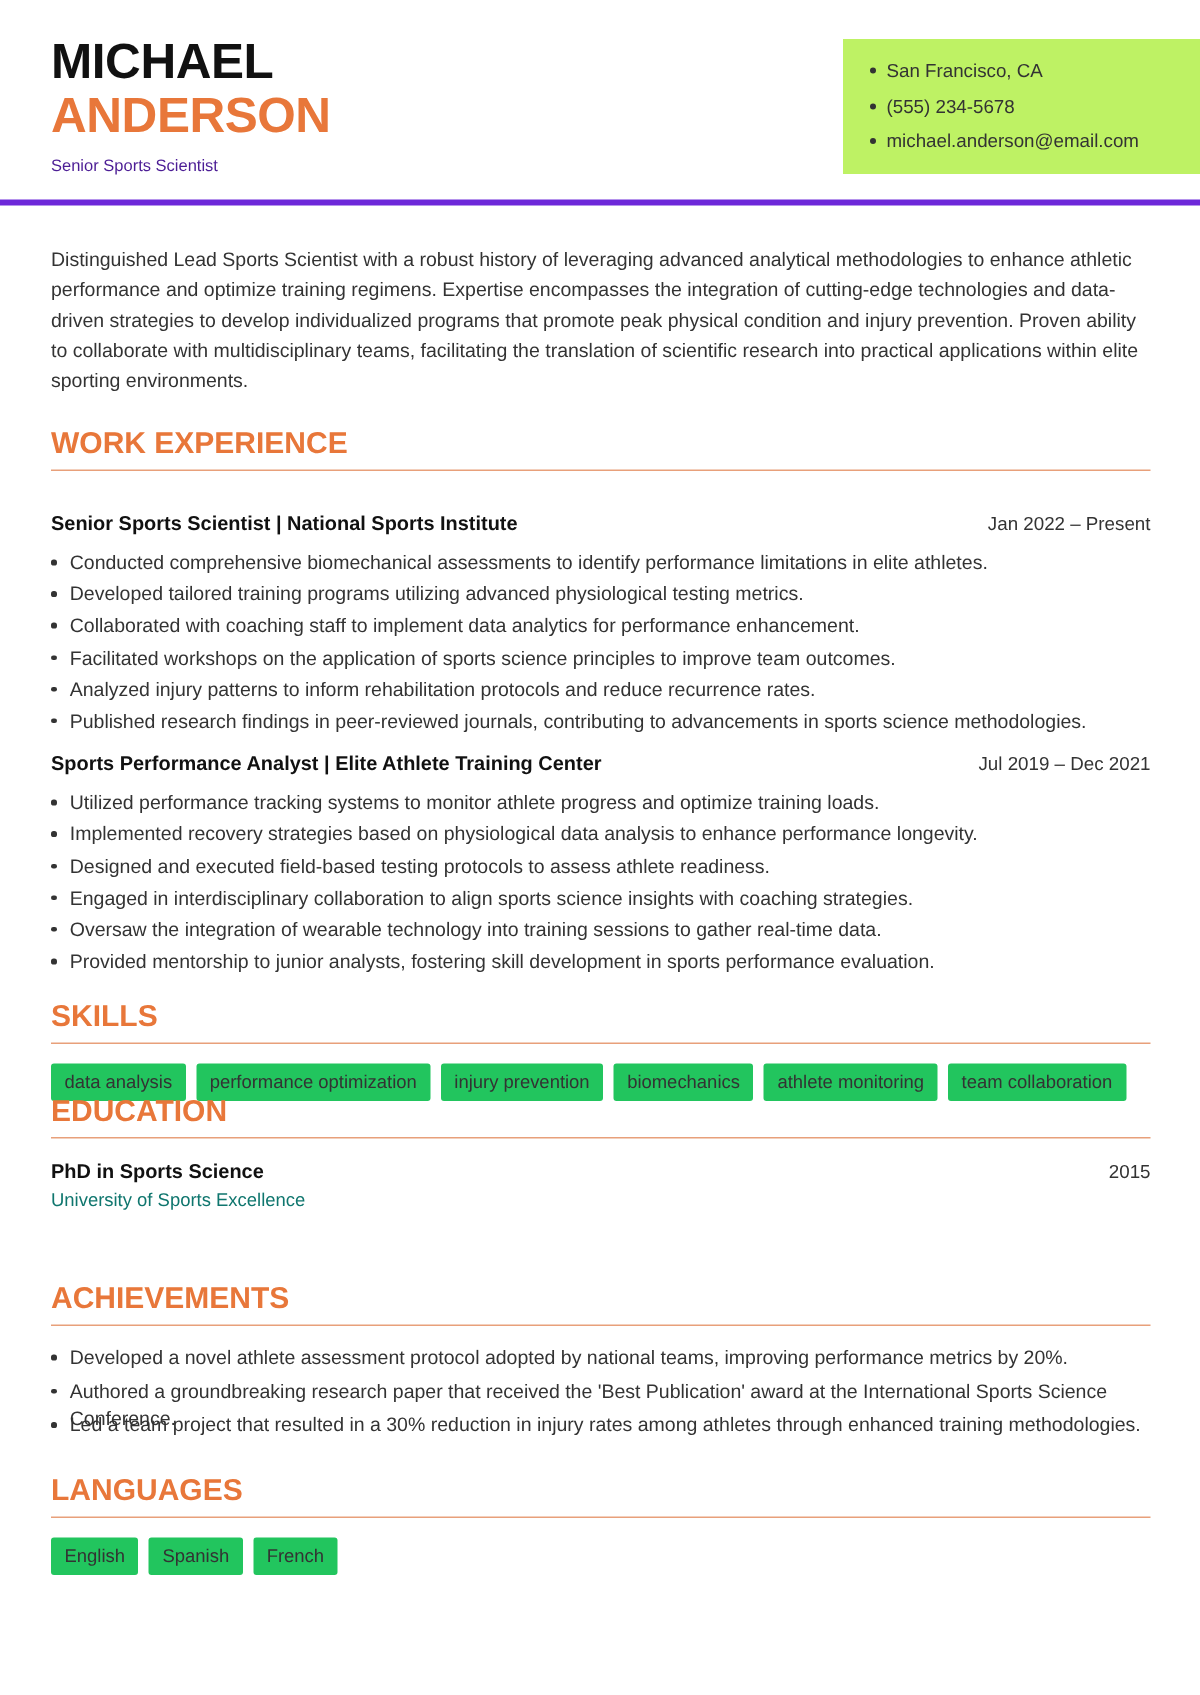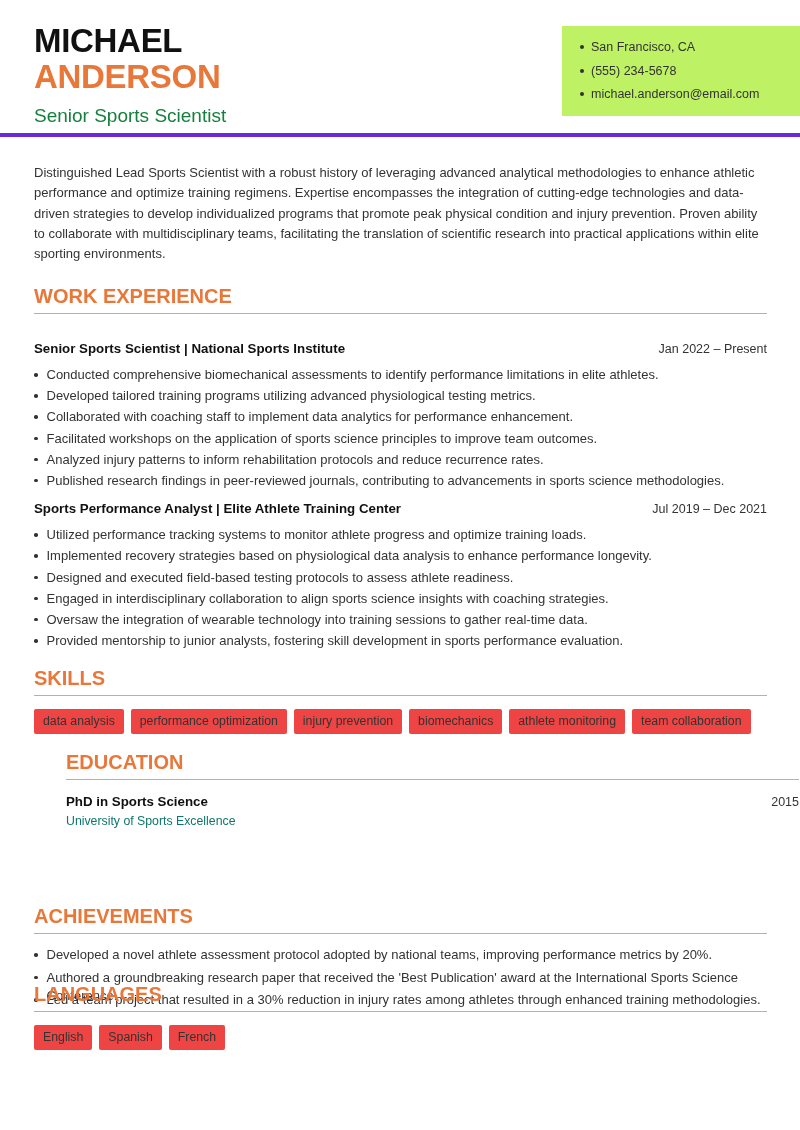--- a/index.html
+++ b/index.html
@@ -31,22 +31,22 @@
     }
     .last-name {
       font-size: 33px;
       font-weight: bold;
       color: #e8773a;
       line-height: 33px;
       margin-top: 3px;
       letter-spacing: -0.3px;
     }
     .job-title {
-      font-size: 19px;
-      color: #15803d;
+      font-size: 11px;
+      color: #4c1d95;
       margin-top: 12px;
     }
     .contact-box {
       position: absolute;
       left: 562px;
       top: 26px;
       width: 238px;
       height: 90px;
       background: #bef264;
       padding: 12px 0 0 18px;
@@ -108,21 +108,21 @@
       font-size: 13px;
       color: #333;
       height: 21.2px;
       line-height: 18px;
       display: flex;
       align-items: flex-start;
     }
     ul.bullets li .bullet { margin-right: 9px; margin-top: 7px; width: 3.5px; height: 3.5px; }
     .tags { display: flex; gap: 7px; margin-top: 13px; }
     .tag {
-      background: #ef4444;
+      background: #22c55e;
       font-size: 12.3px;
       color: #333;
       padding: 0 9px;
       height: 25px;
       line-height: 25px;
       border-radius: 2px;
     }
     .edu-head {
       display: flex;
       justify-content: space-between;
@@ -231,30 +231,30 @@
   <div class="tags">
     <span class="tag">data analysis</span>
     <span class="tag">performance optimization</span>
     <span class="tag">injury prevention</span>
     <span class="tag">biomechanics</span>
     <span class="tag">athlete monitoring</span>
     <span class="tag">team collaboration</span>
   </div>
 </div>
 
-<div class="section" style="top:752px;margin-left:32px;">
+<div class="section" style="top:731px;">
   <div class="section-title">EDUCATION</div>
   <div class="edu-head">
     <span class="edu-degree">PhD in Sports Science</span>
     <span class="edu-year">2015</span>
   </div>
   <div class="edu-school">University of Sports Excellence</div>
 </div>
 
-<div class="section" style="top:906px;">
+<div class="section" style="top:856px;">
   <div class="section-title">ACHIEVEMENTS</div>
   <ul class="bullets" style="margin-top:12px;">
     <li style="height:22.5px;">
         <span class="bullet"></span>
         <span>Developed a novel athlete assessment protocol adopted by national teams, improving performance metrics by 20%.</span>
       </li>
     <li style="height:22.5px;">
         <span class="bullet"></span>
         <span>Authored a groundbreaking research paper that received the 'Best Publication' award at the International Sports Science Conference.</span>
       </li>

